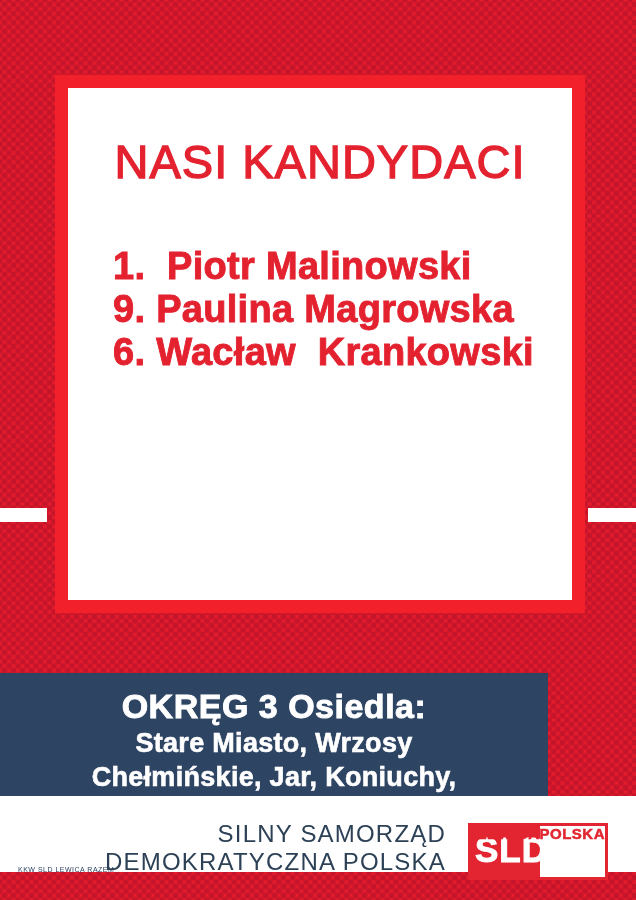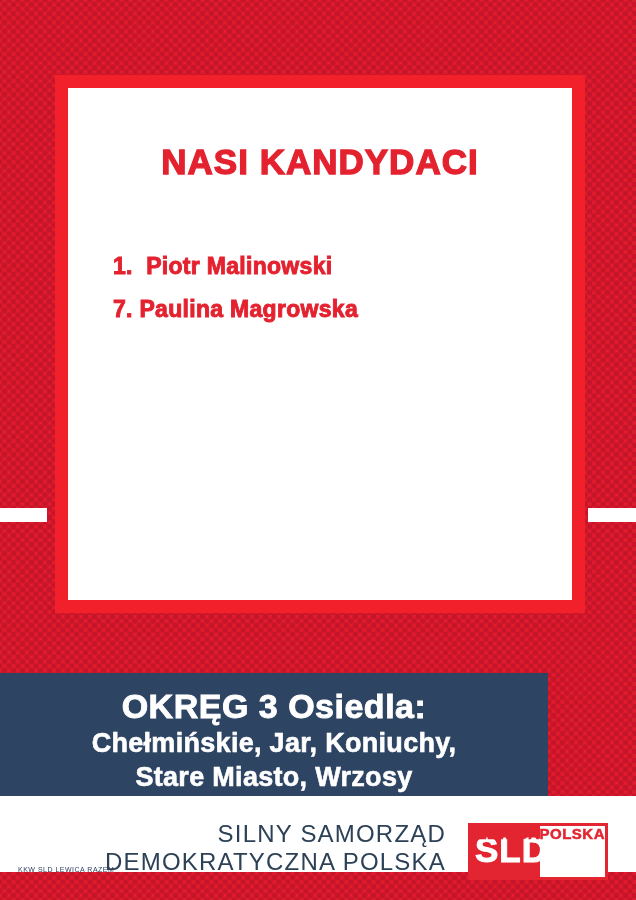--- a/index.html
+++ b/index.html
@@ -37,34 +37,34 @@
     width: 530px;
     height: 538px;
     box-sizing: border-box;
     background: #ffffff;
     border: 13px solid #f2202a;
     padding: 50px 20px 0 45px;
   }
   .card-title {
     margin: 0 -20px 13px -45px;
     text-align: center;
-    font-size: 35px;
+    font-size: 47px;
     line-height: 47px;
-    font-weight: 700;
+    font-weight: 400;
     letter-spacing: 1px;
     color: #e4222f;
     -webkit-text-stroke: 1.3px #e4222f;
   }
   .candidates {
     list-style: none;
     margin: 60px 0 0 0;
     padding: 0;
   }
   .candidate-item {
-    font-size: 23px;
+    font-size: 38px;
     line-height: 43px;
     font-weight: 700;
     letter-spacing: 0.3px;
     color: #e4222f;
     -webkit-text-stroke: 0.9px #e4222f;
     white-space: pre;
   }
 
   
   .district-banner {
@@ -168,28 +168,29 @@
 
 <div class="poster">
 
   <div class="ribbon ribbon-left"></div>
   <div class="ribbon ribbon-right"></div>
 
   <div class="card">
     <h1 class="card-title">NASI KANDYDACI</h1>
     <ul class="candidates">
       <li class="candidate-item">1.  Piotr Malinowski</li>
-      <li class="candidate-item">7. Paulina Magrowska</li>
+      <li class="candidate-item">9. Paulina Magrowska</li>
+      <li class="candidate-item">6. Wacław  Krankowski</li>
     </ul>
   </div>
 
   <div class="district-banner">
     <div class="district-heading">OKRĘG 3 Osiedla:</div>
+    <div class="district-line">Stare Miasto, Wrzosy</div>
     <div class="district-line">Chełmińskie, Jar, Koniuchy,</div>
-    <div class="district-line">Stare Miasto, Wrzosy</div>
   </div>
 
   <div class="footer">
     <div class="committee-note">KKW SLD LEWICA RAZEM</div>
     <div class="slogan">
       <div>SILNY SAMORZĄD</div>
       <div>DEMOKRATYCZNA POLSKA</div>
     </div>
     <div class="sld-logo">
       <div class="sld-abbr">SLD</div>

